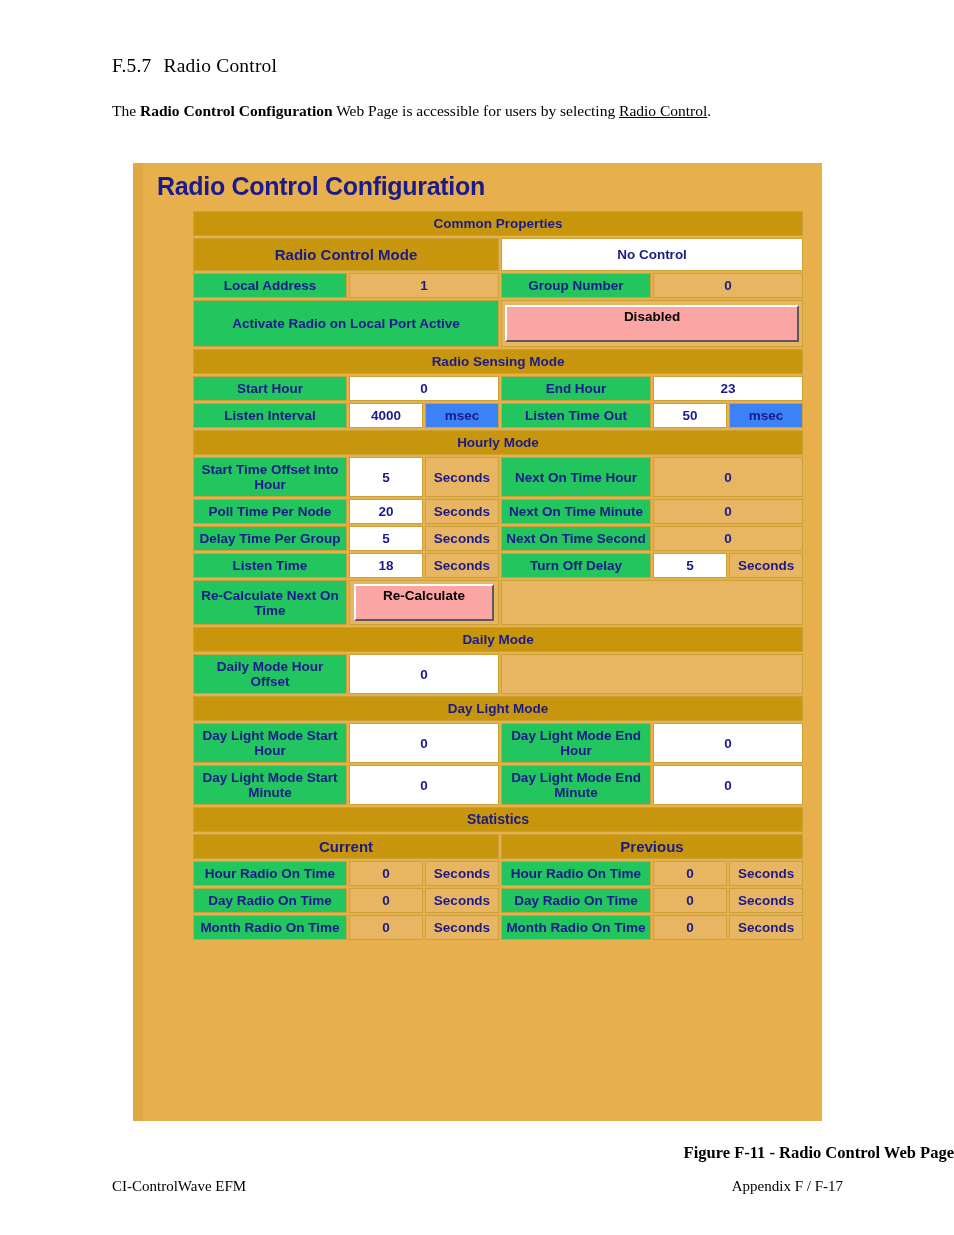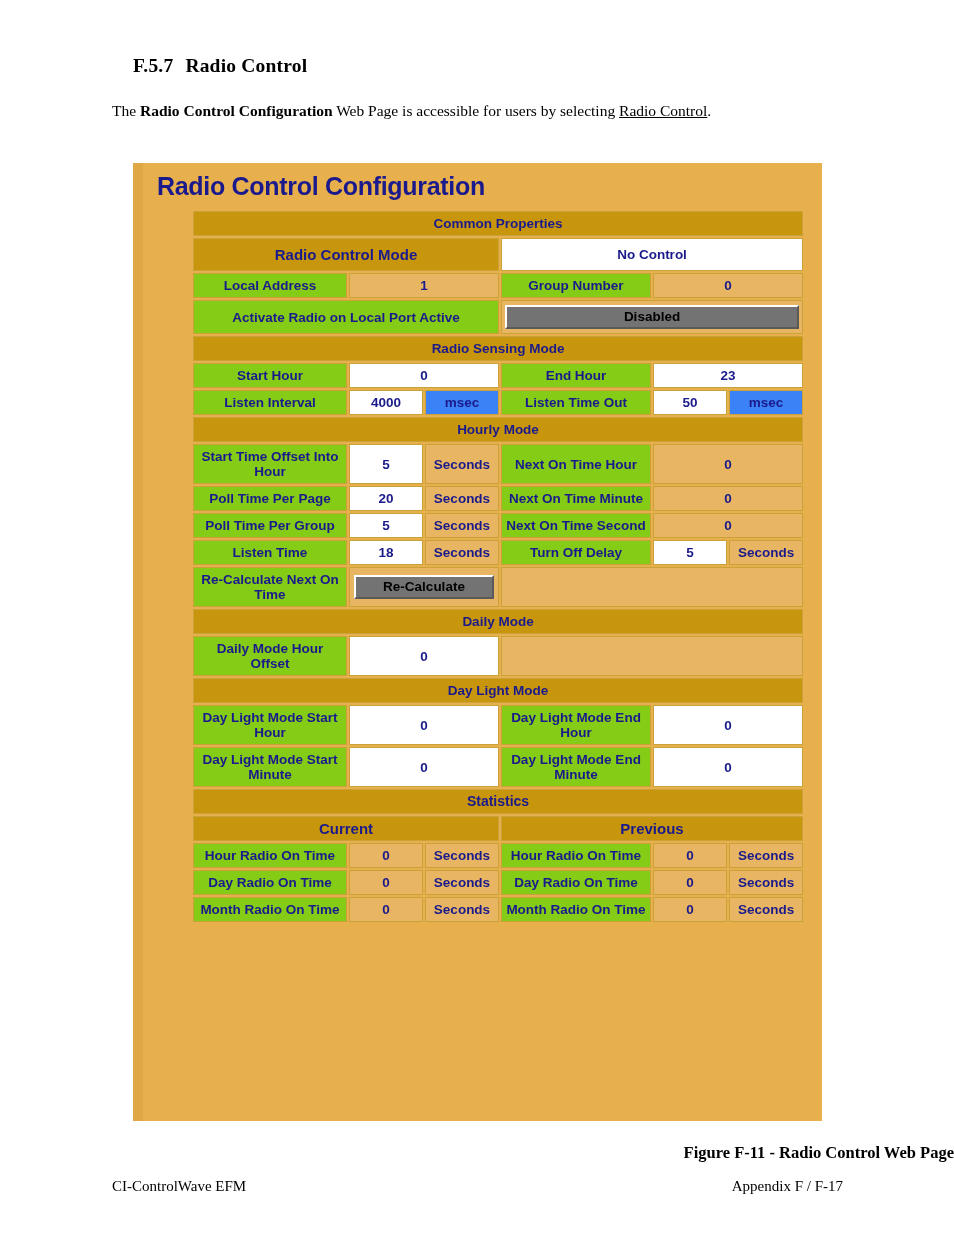--- a/index.html
+++ b/index.html
@@ -9,21 +9,21 @@
     font-family:"Liberation Serif", serif;
     color:#000;
     overflow:hidden;
   }
   .page{position:relative;width:954px;height:1235px;}
 
   
   .doc-heading{
     position:absolute;left:112px;top:55px;
     font-family:"Liberation Serif", serif;
-    font-weight:bold;font-size:19.5px;letter-spacing:.2px;margin-left:21px;
+    font-weight:normal;font-size:19.5px;letter-spacing:.2px;
   }
   .doc-heading .num{margin-right:12px;}
   .doc-para{
     position:absolute;left:112px;top:100px;width:731px;
     font-size:15.5px;line-height:21px;
     text-align:justify;
   }
   .doc-para b{font-weight:bold;}
   .doc-para u{text-decoration:underline;}
 
@@ -78,21 +78,21 @@
     line-height:15px;
   }
   
   .sec{           
     background:#c8960c;
     font-size:15.5px;
     padding:7px 3px;
   }
   .sec.big{font-size:14px;}
   .lbl{           
-    background:#84cc16;
+    background:#22c55e;
   }
   .val{           
     background:#e8b563;
     font-weight:bold;
   }
   .inp{           
     background:#ffffff;
   }
   .unit{          
     background:#e8b563;
@@ -101,30 +101,30 @@
   .unitw{
     background:#3b82f6;
     font-size:13.5px;
   }
   .blank{background:#e8b563;border:1px solid #c9a23a;}
 
   .btn3d{
     display:block;
     width:100%;
     box-sizing:border-box;
-    background:#737373;
+    background:#fca5a5;
     border-top:2px solid #ffffff;
     border-left:2px solid #ffffff;
     border-right:2px solid #5a5a5a;
     border-bottom:2px solid #5a5a5a;
     color:#000000;
     font-family:"Liberation Sans", sans-serif;
     font-weight:bold;
     font-size:13.5px;
-    padding:2px 0 3px 0;
+    padding:2px 0 16px 0;
     text-align:center;
   }
   td.btncell{background:#e8b563;padding:3px 6px;}
   td.btncell.narrow{padding:3px 4px;}
 </style>
 </head>
 <body>
 
 <div class="page">
 
@@ -197,28 +197,28 @@
         <td class="sec" colspan="8">Hourly Mode</td>
       </tr>
       <tr>
         <td class="lbl" colspan="2">Start Time Offset Into Hour</td>
         <td class="inp">5</td>
         <td class="unit">Seconds</td>
         <td class="lbl" colspan="2">Next On Time Hour</td>
         <td class="val" colspan="2">0</td>
       </tr>
       <tr>
-        <td class="lbl" colspan="2">Poll Time Per Page</td>
+        <td class="lbl" colspan="2">Poll Time Per Node</td>
         <td class="inp">20</td>
         <td class="unit">Seconds</td>
         <td class="lbl" colspan="2">Next On Time Minute</td>
         <td class="val" colspan="2">0</td>
       </tr>
       <tr>
-        <td class="lbl" colspan="2">Poll Time Per Group</td>
+        <td class="lbl" colspan="2">Delay Time Per Group</td>
         <td class="inp">5</td>
         <td class="unit">Seconds</td>
         <td class="lbl" colspan="2">Next On Time Second</td>
         <td class="val" colspan="2">0</td>
       </tr>
       <tr>
         <td class="lbl" colspan="2">Listen Time</td>
         <td class="inp">18</td>
         <td class="unit">Seconds</td>
         <td class="lbl" colspan="2">Turn Off Delay</td>

